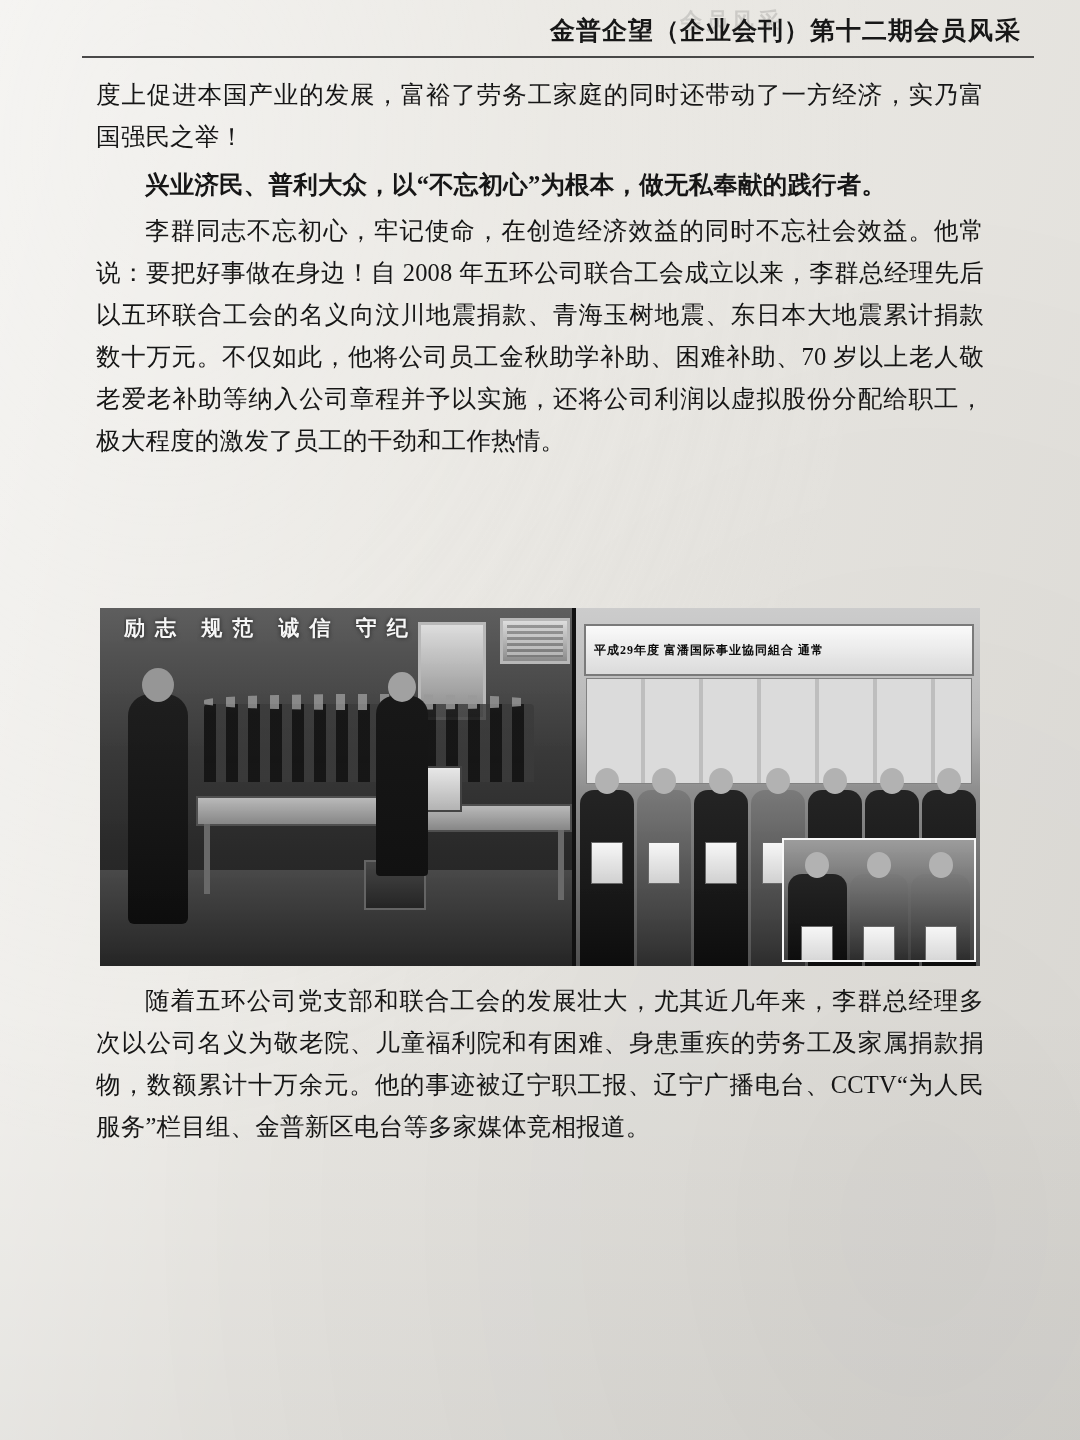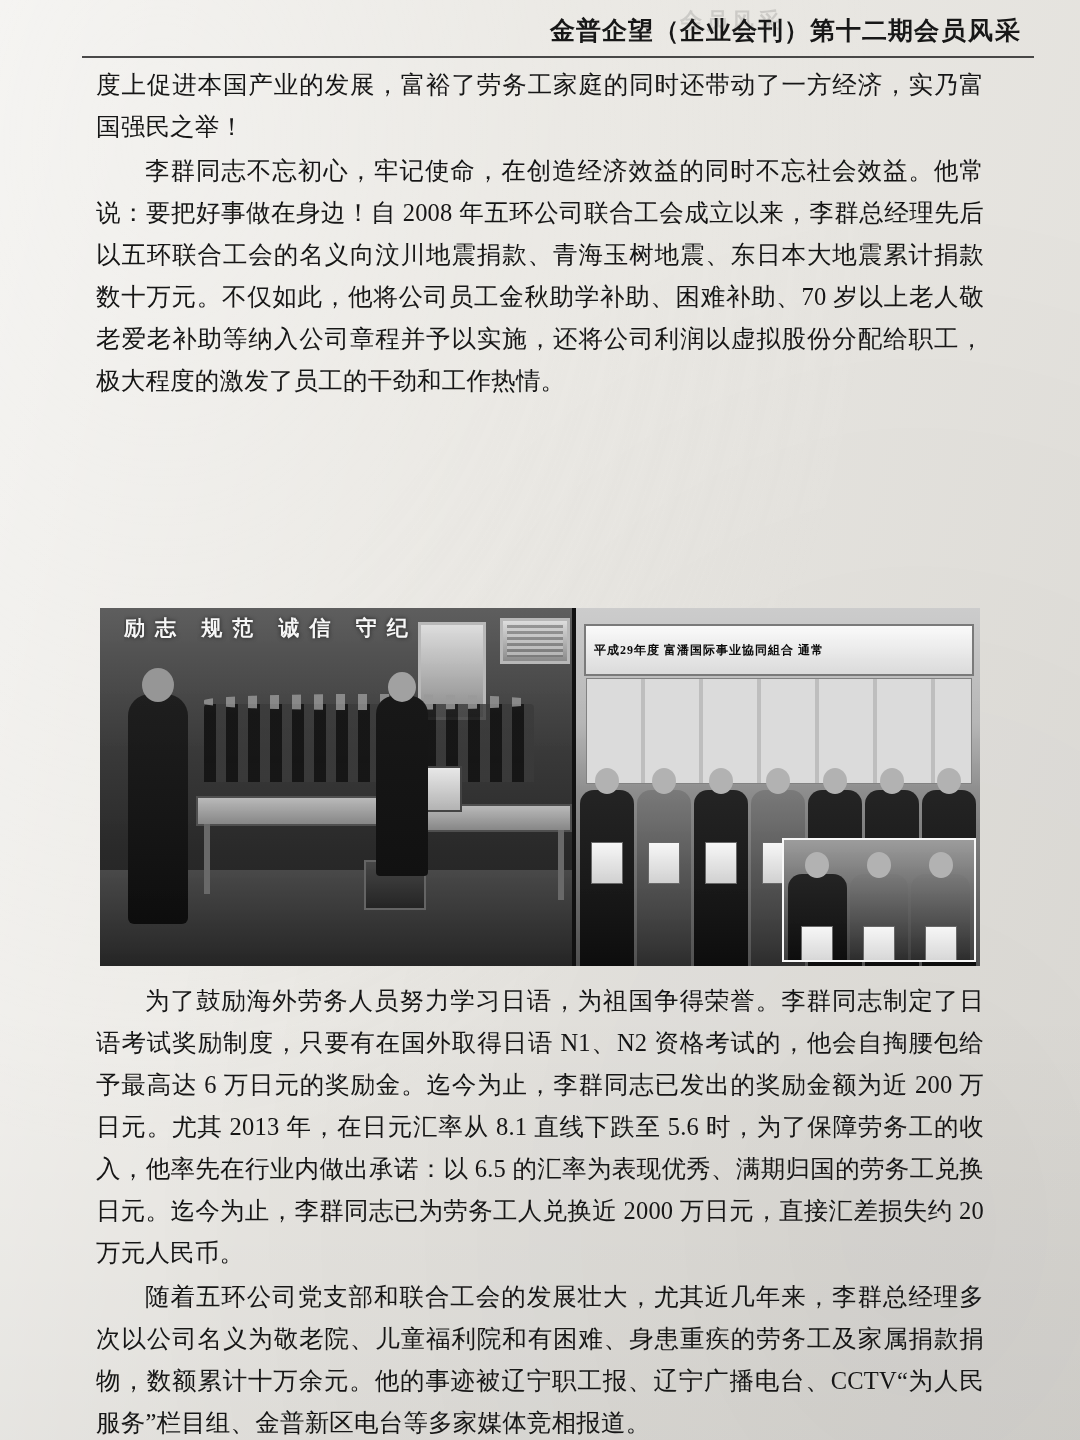--- a/index.html
+++ b/index.html
@@ -72,21 +72,21 @@
     font-size: 22px;
     letter-spacing: 4px;
     color: rgba(70,70,70,0.18);
     font-weight: bold;
     pointer-events: none;
   }
 
   
   .content {
     position: absolute;
-    top: 64px;
+    top: 74px;
     left: 96px;
     width: 888px;
   }
   p.para {
     margin: 0 0 2px 0;
     font-size: 24.5px;
     line-height: 42px;
     text-align: justify;
     text-justify: inter-ideograph;
     letter-spacing: .2px;
@@ -329,20 +329,21 @@
   <div class="ghost-text">会员风采</div>
 
   <div class="header">
     <div class="header-left">金普企望（企业会刊）第十二期</div>
     <div class="header-right">会员风采</div>
   </div>
   <div class="header-rule"></div>
 
   <div class="content">
     <p class="para">度上促进本国产业的发展，富裕了劳务工家庭的同时还带动了一方经济，实乃富国强民之举！</p>
+    <p class="para bold-head">兴业济民、普利大众，以“不忘初心”为根本，做无私奉献的践行者。</p>
     <p class="para indent">李群同志不忘初心，牢记使命，在创造经济效益的同时不忘社会效益。他常说：要把好事做在身边！自 2008 年五环公司联合工会成立以来，李群总经理先后以五环联合工会的名义向汶川地震捐款、青海玉树地震、东日本大地震累计捐款数十万元。不仅如此，他将公司员工金秋助学补助、困难补助、70 岁以上老人敬老爱老补助等纳入公司章程并予以实施，还将公司利润以虚拟股份分配给职工，极大程度的激发了员工的干劲和工作热情。</p>
   </div>
 
   <div class="photo-row">
     <div class="photo photo-left">
       <div class="hall-bg"></div>
       <div class="hall-banner">励志 规范 诚信 守纪</div>
       <div class="frame-a"></div>
       <div class="frame-b"></div>
       <div class="crowd"></div>
@@ -374,17 +375,16 @@
         <div class="people-row">
           <div class="person"></div>
           <div class="person light"></div>
           <div class="person light"></div>
         </div>
       </div>
     </div>
   </div>
 
   <div class="content" style="top: 980px;">
-    <p class="para indent">为了鼓励海外劳务人员努力学习日语，为祖国争得荣誉。李群同志制定了日语考试奖励制度，只要有在国外取得日语 N1、N2 资格考试的，他会自掏腰包给予最高达 6 万日元的奖励金。迄今为止，李群同志已发出的奖励金额为近 200 万日元。尤其 2013 年，在日元汇率从 8.1 直线下跌至 5.6 时，为了保障劳务工的收入，他率先在行业内做出承诺：以 6.5 的汇率为表现优秀、满期归国的劳务工兑换日元。迄今为止，李群同志已为劳务工人兑换近 2000 万日元，直接汇差损失约 20 万元人民币。</p>
     <p class="para indent">随着五环公司党支部和联合工会的发展壮大，尤其近几年来，李群总经理多次以公司名义为敬老院、儿童福利院和有困难、身患重疾的劳务工及家属捐款捐物，数额累计十万余元。他的事迹被辽宁职工报、辽宁广播电台、CCTV“为人民服务”栏目组、金普新区电台等多家媒体竞相报道。</p>
   </div>
 
 </div>
 
 </body></html>

